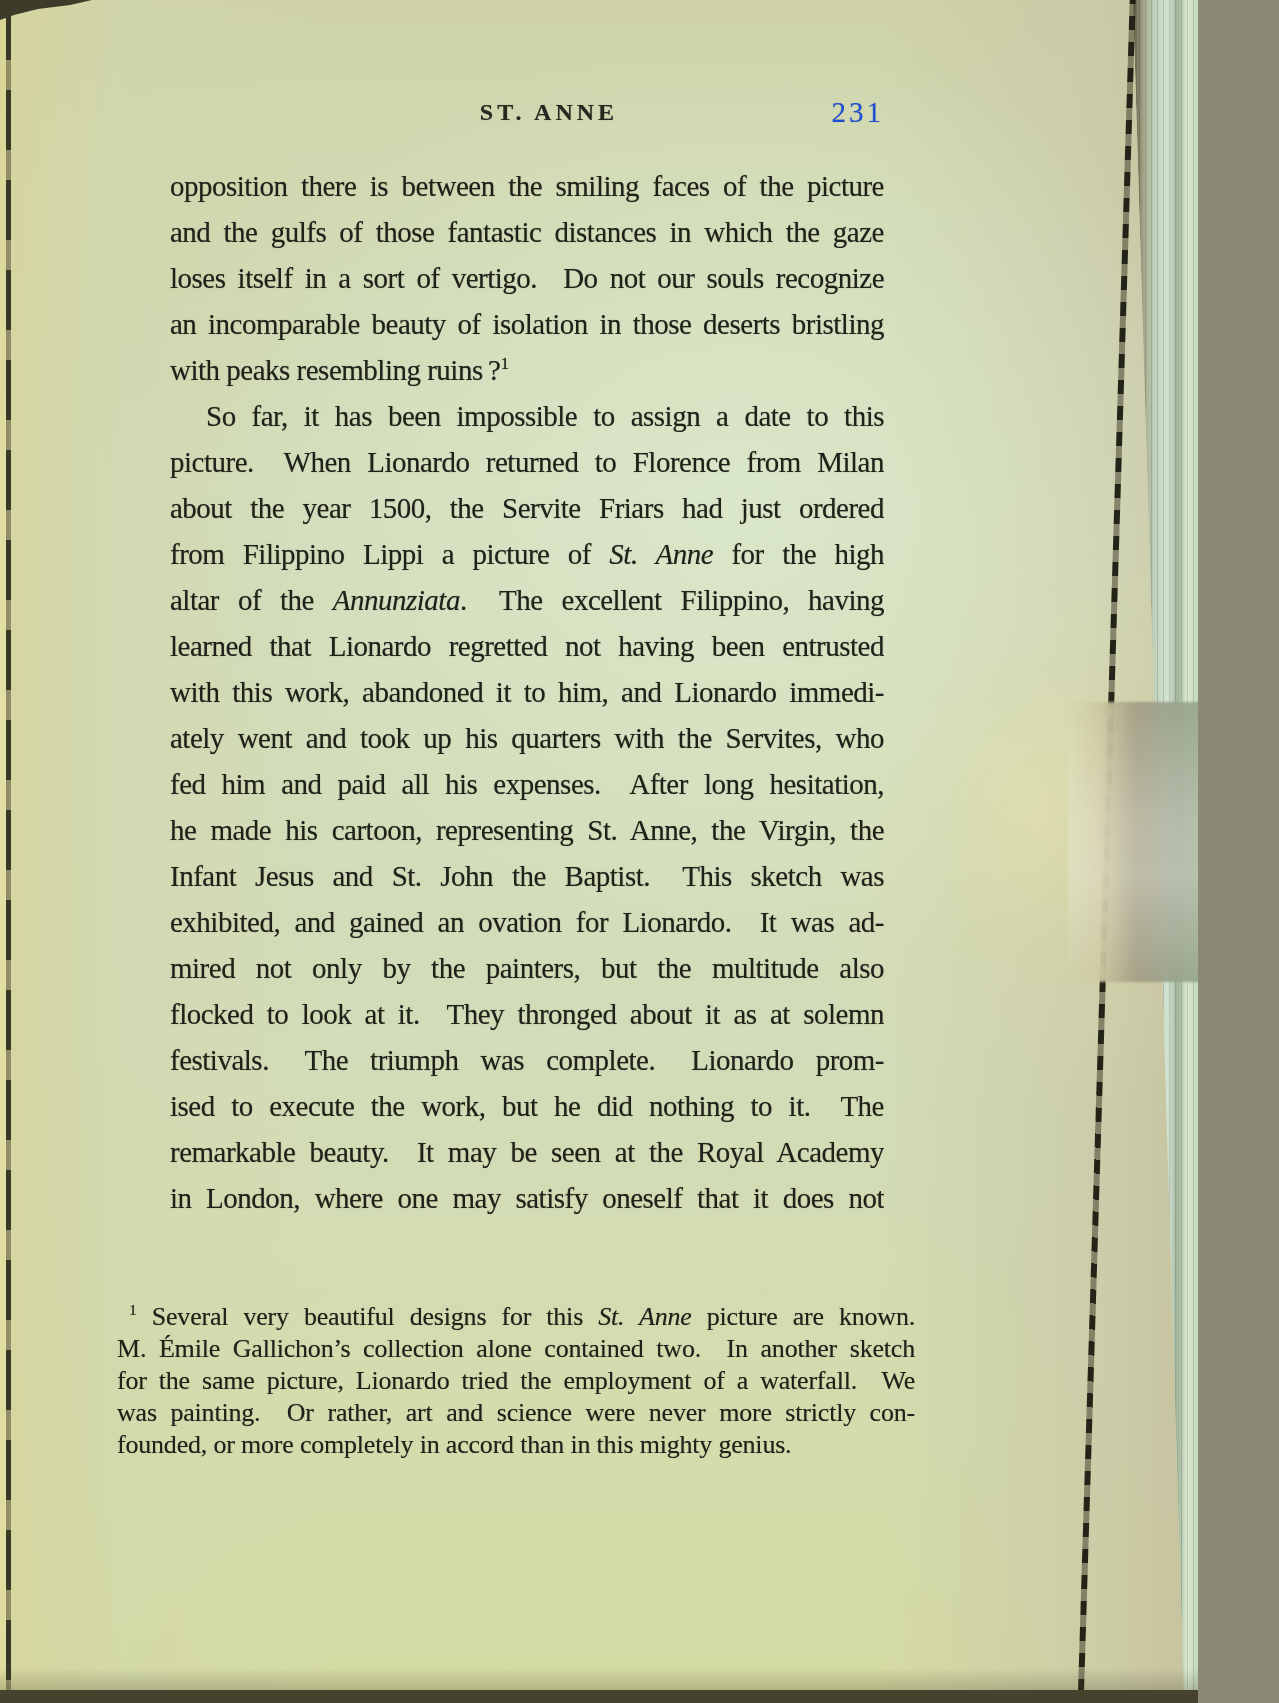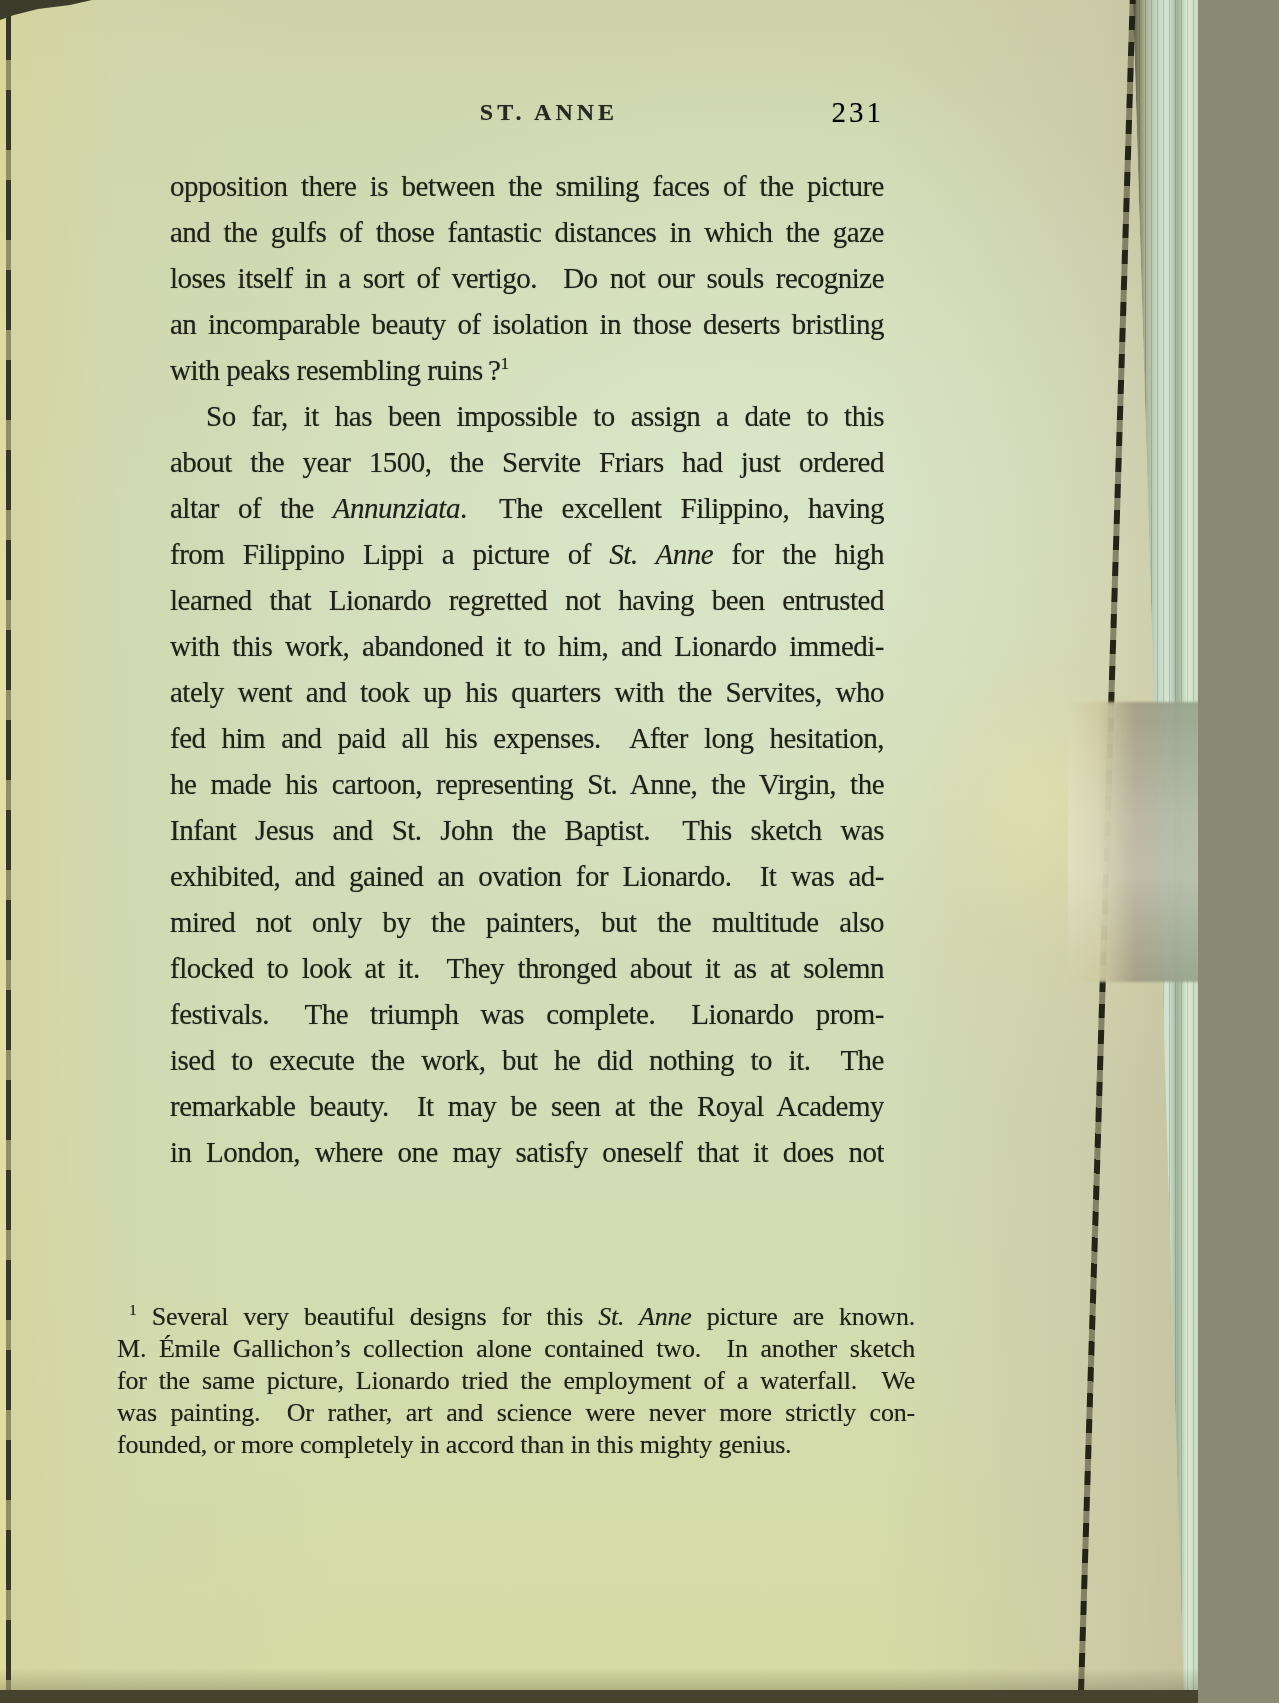--- a/index.html
+++ b/index.html
@@ -101,21 +101,21 @@
 
   .header { position: absolute; left: 126px; top: 99px; width: 758px; height: 42px; }
   .running-title {
     position: absolute; left: 0; right: 0; top: 0;
     text-align: center; transform: translateX(44px);
     font-weight: 700; font-size: 24px; letter-spacing: 4px;
     color: #272920; text-shadow: 0 0 1px rgba(39,41,32,0.4);
   }
   .page-number {
     position: absolute; right: 0; top: -3px;
-    font-size: 29px; letter-spacing: 3px; color: #000000;
+    font-size: 29px; letter-spacing: 3px; color: #1d4ed8;
     text-shadow: 0 0 1px rgba(39,41,32,0.4);
   }
 
   .body-text {
     position: absolute; left: 126px; top: 163px; width: 758px;
     font-size: 29px; letter-spacing: -0.5px;
     text-shadow: 0 0 1px rgba(32,34,26,0.45);
   }
   .line {
     height: 46px; line-height: 46px; overflow: hidden;
@@ -161,23 +161,24 @@
 
     <div class="body-text">
 
       <div class="line">opposition there is between the smiling faces of the picture</div>
       <div class="line">and the gulfs of those fantastic distances in which the gaze</div>
       <div class="line">loses itself in a sort of vertigo.  Do not our souls recognize</div>
       <div class="line">an incomparable beauty of isolation in those deserts bristling</div>
       <div class="line last"><span>with peaks resembling ruins ?</span><sup class="fnref">1</sup></div>
 
       <div class="line indent">So far, it has been impossible to assign a date to this</div>
+      <div class="line">picture.  When Lionardo returned to Florence from Milan</div>
       <div class="line">about the year 1500, the Servite Friars had just ordered</div>
+      <div class="line"><span>from Filippino Lippi a picture of </span><i>St. Anne</i><span> for the high</span></div>
       <div class="line"><span>altar of the </span><i>Annunziata</i><span>.  The excellent Filippino, having</span></div>
-      <div class="line"><span>from Filippino Lippi a picture of </span><i>St. Anne</i><span> for the high</span></div>
       <div class="line">learned that Lionardo regretted not having been entrusted</div>
       <div class="line">with this work, abandoned it to him, and Lionardo immedi-</div>
       <div class="line">ately went and took up his quarters with the Servites, who</div>
       <div class="line">fed him and paid all his expenses.  After long hesitation,</div>
       <div class="line">he made his cartoon, representing St. Anne, the Virgin, the</div>
       <div class="line">Infant Jesus and St. John the Baptist.  This sketch was</div>
       <div class="line">exhibited, and gained an ovation for Lionardo.  It was ad-</div>
       <div class="line">mired not only by the painters, but the multitude also</div>
       <div class="line">flocked to look at it.  They thronged about it as at solemn</div>
       <div class="line">festivals.  The triumph was complete.  Lionardo prom-</div>

